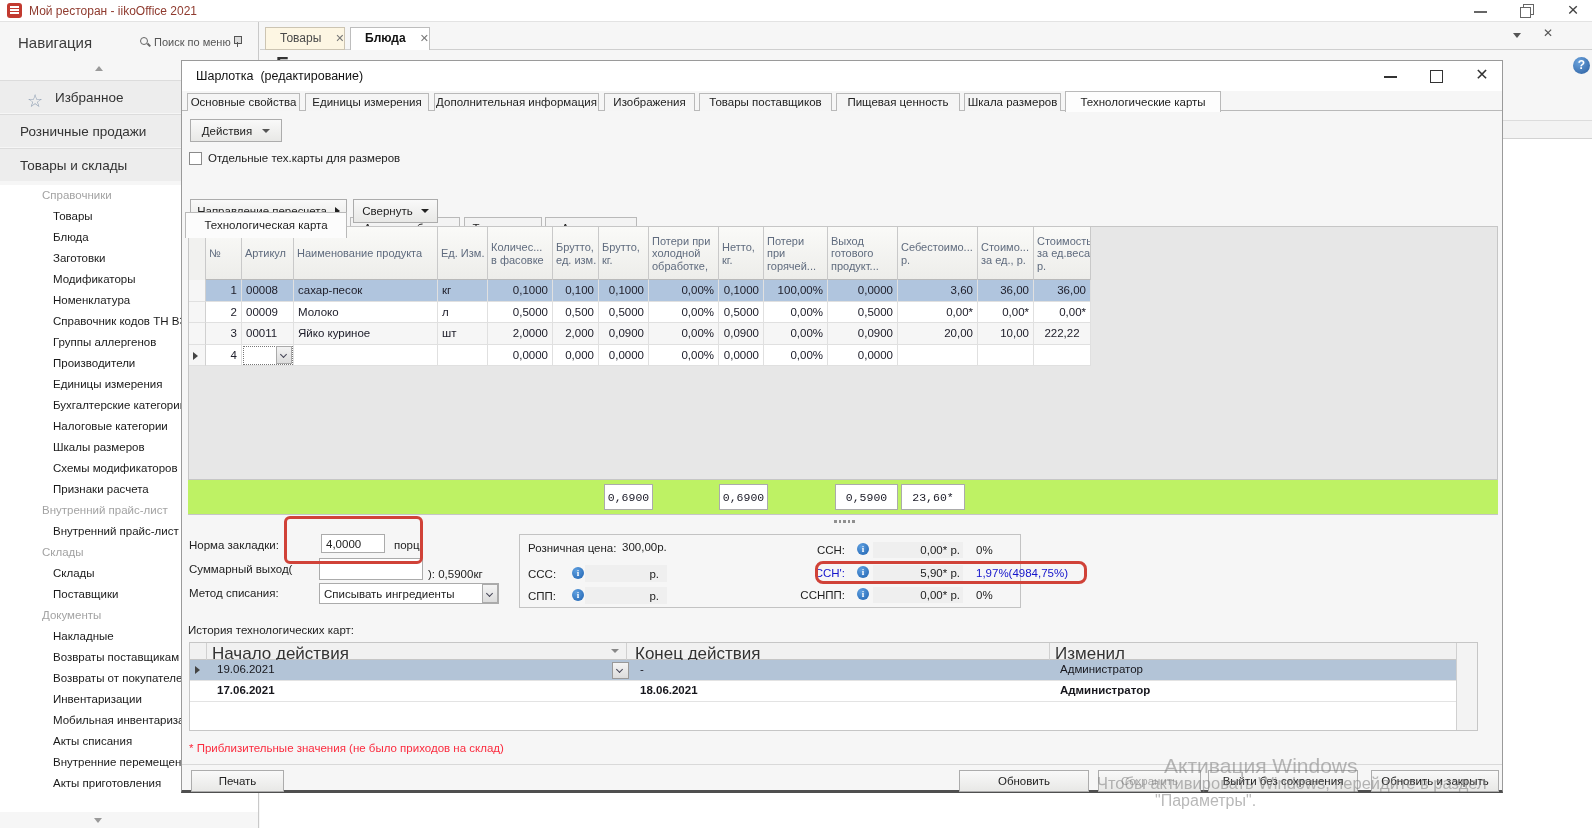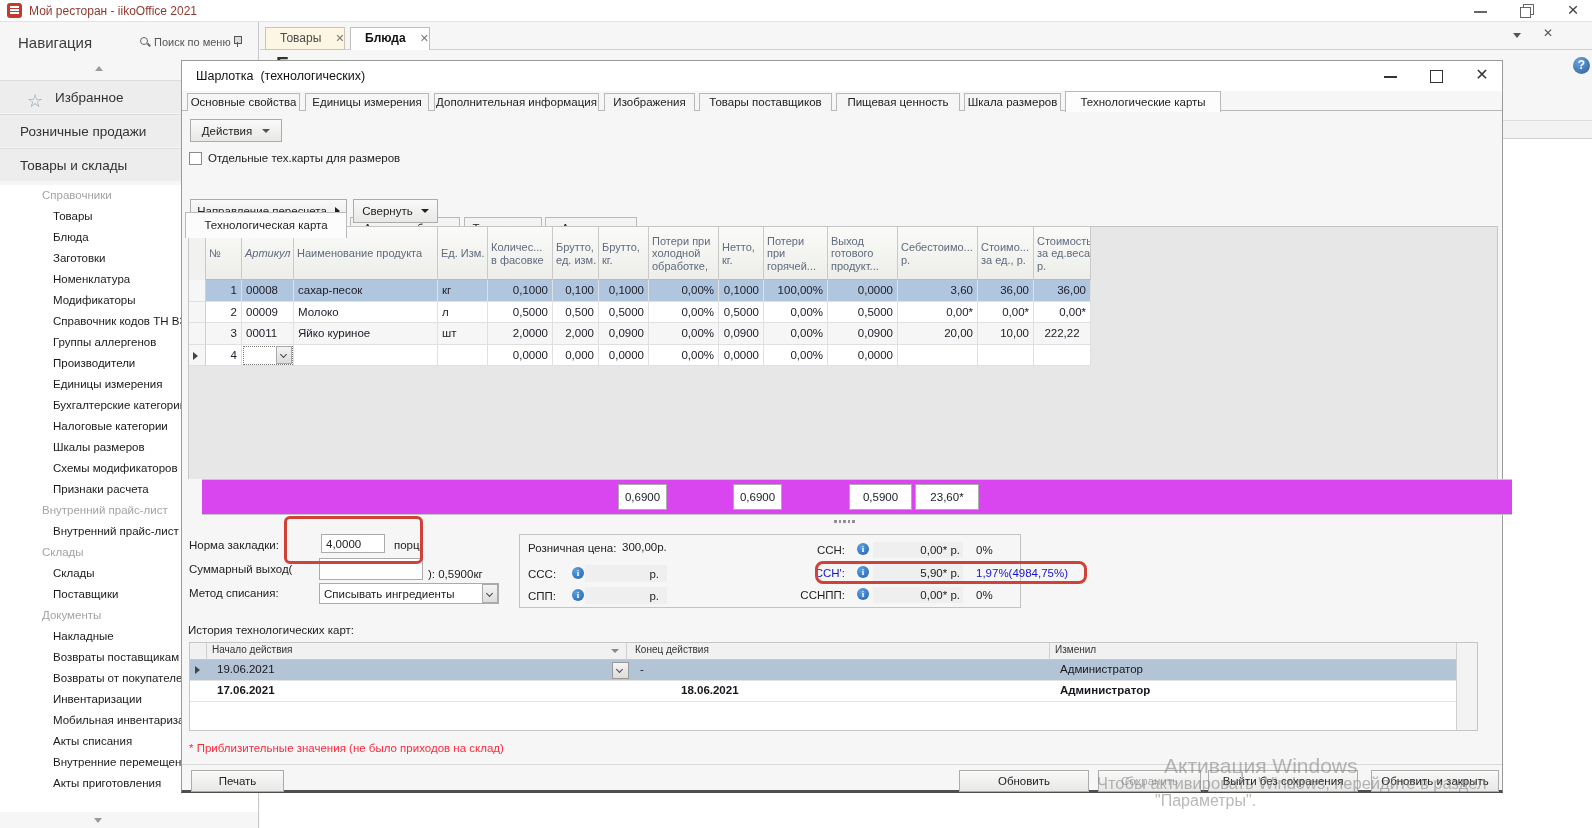--- a/index.html
+++ b/index.html
@@ -93,21 +93,21 @@
 .grid-row.stripe { background:#f6f6f6; }
 .grid-row.selected { background:#b0c5de; }
 .g-cell { height:21.5px; border-right:1px solid #e0e0e0; border-bottom:1px solid #e0e0e0; font-size:11.5px; color:#20202c; line-height:20px; padding:0 4px; white-space:nowrap; overflow:hidden; }
 .g-marker { background:#f6f6f6; border-right:1px solid #d0d0d0; position:relative; }
 .g-marker .tri-right { position:absolute; left:4px; top:7px; border-left-color:#444; }
 .combo-cell { position:relative; background:#fff; outline:1px dotted #777; outline-offset:-2px; }
 .combo-arrow { position:absolute; right:1px; top:1px; width:16px; height:18px; background:linear-gradient(#f4f4f4,#dcdcdc); border:1px solid #aaa; }
 .chev { position:absolute; left:4px; top:5px; width:5px; height:5px; border-right:1.4px solid #445; border-bottom:1.4px solid #445; transform:rotate(45deg); }
 
 
-#totals-band { position:absolute; left:20px; top:418px; width:1310px; height:36px; background:#d946ef; border-top:1px solid #c6c6c6; border-bottom:1px solid #c6c6c6; }
+#totals-band { position:absolute; left:6px; top:418px; width:1310px; height:36px; background:#bef264; border-top:1px solid #c6c6c6; border-bottom:1px solid #c6c6c6;font-family:Liberation Mono, monospace; }
 .total-box { position:absolute; top:4px; height:26px; background:#fff; border:1px solid #ababab; font-size:11.5px; color:#20202c; display:flex; align-items:center; justify-content:center; }
 
 
 #splitter-dots { position:absolute; left:652px; top:459px; width:24px; height:6px; display:flex; gap:2px; }
 #splitter-dots i { width:2.6px; height:2.6px; background:#909090; }
 
 
 .flabel { position:absolute; font-size:11.5px; color:#222; }
 .field { position:absolute; background:#fff; border:1px solid #ababab; font-size:11.5px; color:#222; padding:0 4px; display:flex; align-items:center; } 
 #red-box-1 { position:absolute; left:102px; top:455px; width:139px; height:48px; border:3px solid #d04238; border-radius:6px; z-index:5; }
@@ -117,21 +117,21 @@
 .info-icon { position:absolute; width:12px; height:12px; border-radius:50%; background:radial-gradient(circle at 35% 30%, #5e9fe0, #1e62b0); color:#fff; font-size:9px; font-weight:bold; font-family:"Liberation Serif",serif; text-align:center; line-height:12px; }
 .gray-field { position:absolute; background:#efefef; font-size:11.5px; color:#222; display:flex; align-items:center; justify-content:flex-end; padding-right:3px; }
 .cost-label { position:absolute; font-size:11.5px; color:#222; text-align:right; }
 .cost-pct { position:absolute; font-size:11.5px; color:#222; }
 .blue { color:#1414cc !important; }
 
 
 #history-label { position:absolute; left:6px; top:563px; font-size:11.5px; color:#222; }
 #history-table { position:absolute; left:7px; top:581px; width:1289px; height:89px; background:#fff; border:1px solid #c6c6c6; }
 #hist-header { position:absolute; left:0; top:0; width:1287px; height:17px; background:#f1f1f1; border-bottom:1px solid #c6c6c6; }
-.hh-cell { position:absolute; top:0; height:17px; font-size:10px; color:#333; padding:1px 0 0 5px; border-right:1px solid #d0d0d0; }
+.hh-cell { position:absolute; top:0; height:17px; font-size:17px; color:#333; padding:1px 0 0 5px; border-right:1px solid #d0d0d0; }
 .hist-row { position:absolute; left:0; width:1287px; height:21px; border-bottom:1px solid #e3e3e3; }
 .hist-row.selected { background:#b3c4d7; }
 .hist-cell { position:absolute; top:0; height:21px; font-size:11.5px; color:#16161c; padding:3px 0 0 5px; }
 .hist-row.bold .hist-cell { font-weight:bold; }
 #hist-scroll { position:absolute; left:1266px; top:0; width:21px; height:87px; background:#f3f3f3; border-left:1px solid #d0d0d0; }
 #hist-combo { position:absolute; left:422px; top:2px; width:17px; height:17px; background:linear-gradient(#f4f4f4,#dcdcdc); border:1px solid #999; }
 #hist-sort { position:absolute; left:421px; top:6px; }
 #hist-marker { position:absolute; left:5px; top:6px; border-left-color:#444; }
 
 #dlg-note { position:absolute; left:7px; top:681px; font-size:11.5px; color:#fb2b3e; }
@@ -168,22 +168,22 @@
   <div id="nav-groups">
       <div class="nav-group" id="group-favorites" style="top: 58px;"><span id="star-icon">☆</span><span class="lbl">Избранное</span></div>
       <div class="nav-group" id="" style="top: 92px;"><span class="lbl">Розничные продажи</span></div>
       <div class="nav-group" id="" style="top: 126px;"><span class="lbl">Товары и склады</span></div>
     </div>
   <div id="nav-tree">
       <div class="tree-item section">Справочники</div>
       <div class="tree-item">Товары</div>
       <div class="tree-item">Блюда</div>
       <div class="tree-item">Заготовки</div>
+      <div class="tree-item">Модификаторы</div>
       <div class="tree-item">Номенклатура</div>
-      <div class="tree-item">Модификаторы</div>
       <div class="tree-item">Справочник кодов ТН ВЭД</div>
       <div class="tree-item">Группы аллергенов</div>
       <div class="tree-item">Производители</div>
       <div class="tree-item">Единицы измерения</div>
       <div class="tree-item">Бухгалтерские категории</div>
       <div class="tree-item">Налоговые категории</div>
       <div class="tree-item">Шкалы размеров</div>
       <div class="tree-item">Схемы модификаторов</div>
       <div class="tree-item">Признаки расчета</div>
       <div class="tree-item section">Внутренний прайс-лист</div>
@@ -217,21 +217,21 @@
 <div id="content-bg">
   <div id="content-heading">Блюда</div>
   <div id="content-band"></div>
   <div id="content-white"></div>
 </div>
 <div id="below-dialog"></div>
 <div id="help-icon">?</div>
 
 <div id="dialog">
   <div id="dlg-titlebar">
-    <div id="dlg-title">Шарлотка  (технологических)</div>
+    <div id="dlg-title">Шарлотка  (редактирование)</div>
     <div class="dlgbtn" id="dlg-min"></div>
     <div class="dlgbtn" id="dlg-max"></div>
     <div class="dlgbtn" id="dlg-close">✕</div>
   </div>
   <div id="dlg-tabs">
       <div class="dtab" style="left: 5px; width: 113px;">Основные свойства</div>
       <div class="dtab" style="left: 123px; width: 124px;">Единицы измерения</div>
       <div class="dtab" style="left: 252px; width: 165px;">Дополнительная информация</div>
       <div class="dtab" style="left: 422px; width: 91px;">Изображения</div>
       <div class="dtab" style="left: 517px; width: 133px;">Товары поставщиков</div>
@@ -259,21 +259,21 @@
     </div>
   <div class="btn" id="collapse-btn">
       <span>Свернуть</span>
       <span class="tri-down"></span>
     </div>
 
   <div id="grid-area">
     <div id="grid-header">
         <div class="gh-cell gh-marker" style="width: 17px;"></div>
         <div class="gh-cell" style="width: 36px;">№</div>
-        <div class="gh-cell" style="width: 52px; font-style: italic;">Артикул</div>
+        <div class="gh-cell" style="width: 52px;">Артикул</div>
         <div class="gh-cell" style="width: 144px;">Наименование продукта</div>
         <div class="gh-cell" style="width: 50px;">Ед. Изм.</div>
         <div class="gh-cell" style="width: 65px;">Количес...
 в фасовке</div>
         <div class="gh-cell" style="width: 46px;">Брутто,
 ед. изм.</div>
         <div class="gh-cell" style="width: 50px;">Брутто,
 кг.</div>
         <div class="gh-cell" style="width: 70px;">Потери при
 холодной
@@ -449,21 +449,21 @@
           <div class="hist-cell" style="left: 22px;">19.06.2021</div>
           <div class="hist-cell" style="left: 445px;">-</div>
           <div class="hist-cell" style="left: 865px;">Администратор</div>
           <span class="tri-right" id="hist-marker"></span>
           <div id="hist-combo">
             <span class="chev" style="top: 4px;"></span>
           </div>
         </div>
         <div class="hist-row bold" style="top: 38px;">
           <div class="hist-cell" style="left: 22px;">17.06.2021</div>
-          <div class="hist-cell" style="left: 445px; margin-left: 41px;">18.06.2021</div>
+          <div class="hist-cell" style="left: 445px;">18.06.2021</div>
           <div class="hist-cell" style="left: 865px;">Администратор</div>
         </div>
       </div>
     <div id="hist-scroll"></div>
   </div>
 
   <div id="dlg-note">* Приблизительные значения (не было приходов на склад)</div>
   <div id="footer-line"></div>
   <div class="btn fbtn" id="btn-print">Печать</div>
   <div class="btn fbtn" id="btn-refresh">Обновить</div>

